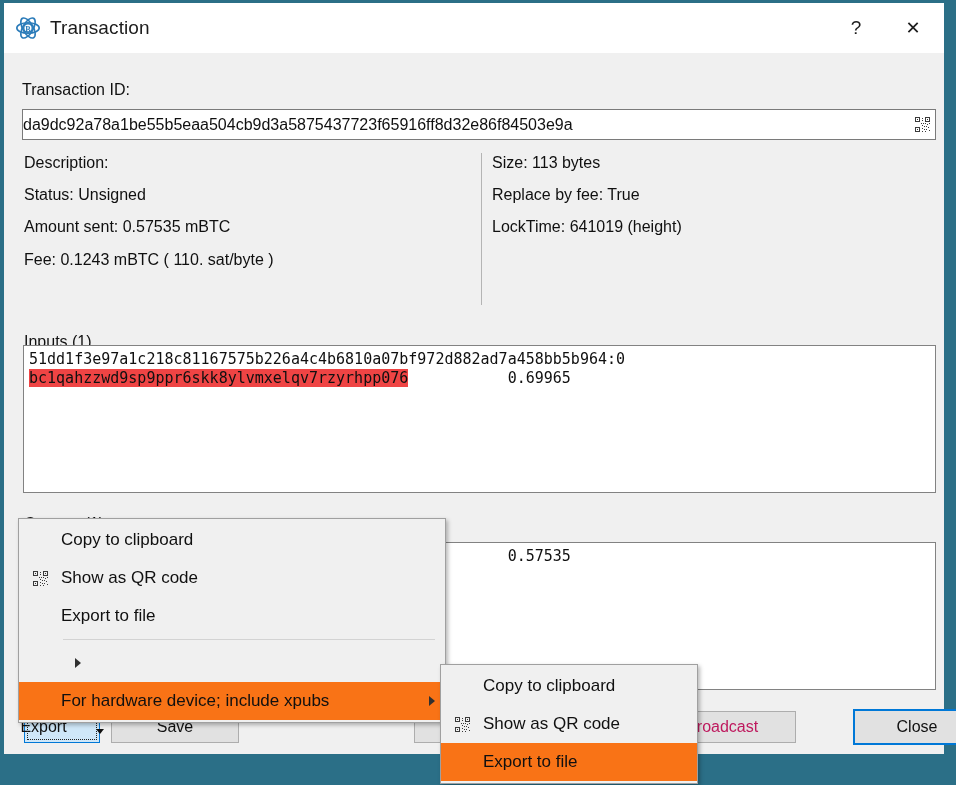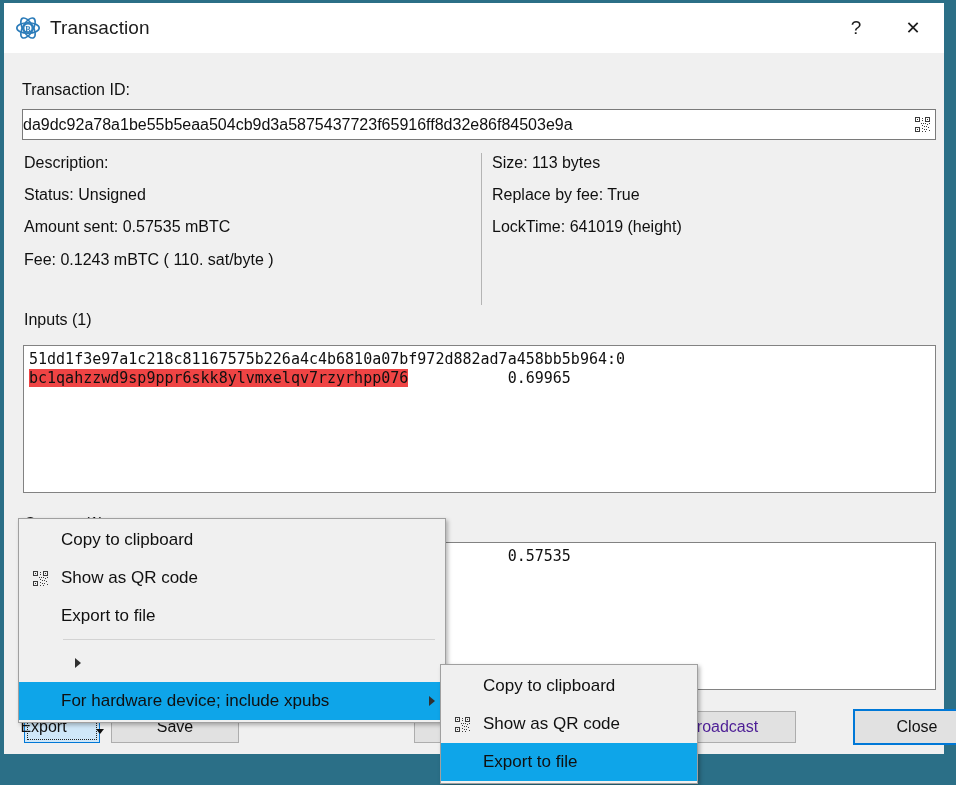--- a/index.html
+++ b/index.html
@@ -145,21 +145,21 @@
   }
   .btn.focused .focus-ring {
     position: absolute;
     left: 2px; right: 2px; top: 2px; bottom: 2px;
     border: 1px dotted #202020;
   }
   .btn.default {
     background: #e1e1e1;
     border: 2px solid #0078d7;
   }
-  .btn.disabled { color: #4c1d95; text-align: right; }
+  .btn.disabled { color: #be185d; text-align: right; }
   .btn-caret {
     display: inline-block;
     margin-left: 2px;
     width: 0; height: 0;
     border-left: 4px solid transparent;
     border-right: 4px solid transparent;
     border-top: 5px solid #101010;
     position: relative;
     top: 4px;
   }
@@ -177,21 +177,21 @@
     position: relative;
     height: 38px;
     display: flex;
     align-items: center;
     font-size: 17px;
     color: #101010;
     padding: 0 10px 0 0;
     cursor: default;
     white-space: nowrap;
   }
-  .menu-item.selected { background: #0ea5e9; }
+  .menu-item.selected { background: #f97316; }
   .menu-icon {
     width: 42px;
     flex-shrink: 0;
     display: flex;
     align-items: center;
     justify-content: center;
   }
   .menu-label { flex: 1; }
   .menu-arrow {
     width: 0; height: 0;
@@ -277,21 +277,21 @@
       <div class="label" style="left:20px; top:133px;">Status: Unsigned</div>
       <div class="label" style="left:20px; top:165px;">Amount sent: 0.57535 mBTC</div>
       <div class="label" style="left:20px; top:198px;">Fee: 0.1243 mBTC  ( 110. sat/byte )</div>
 
       <div class="vdivider"></div>
 
       <div class="label" style="left:488px; top:101px;">Size: 113 bytes</div>
       <div class="label" style="left:488px; top:133px;">Replace by fee: True</div>
       <div class="label" style="left:488px; top:165px;">LockTime: 641019 (height)</div>
 
-      <div class="label" style="left:20px; top:258px;">Inputs (1)</div>
+      <div class="label" style="left:20px; top:280px;">Inputs (1)</div>
       <div class="listbox" style="left:19px; top:292px; width:913px; height:148px;">
         <div class="mono-line">51dd1f3e97a1c218c81167575b226a4c4b6810a07bf972d882ad7a458bb5b964:0</div>
         <div class="mono-line"><span class="hl-green">bc1qahzzwd9sp9ppr6skk8ylvmxelqv7rzyrhpp076</span><span>&nbsp;&nbsp;&nbsp;&nbsp;&nbsp;&nbsp;&nbsp;&nbsp;&nbsp;&nbsp;&nbsp;</span><span>0.69965</span></div>
       </div>
 
       <div class="label" style="left:20px; top:462px;">Outputs (1)</div>
       <div class="listbox" style="left:19px; top:489px; width:913px; height:148px;">
         <div class="mono-line"><span>&nbsp;&nbsp;&nbsp;&nbsp;&nbsp;&nbsp;&nbsp;&nbsp;&nbsp;&nbsp;&nbsp;&nbsp;&nbsp;&nbsp;&nbsp;&nbsp;&nbsp;&nbsp;&nbsp;&nbsp;&nbsp;&nbsp;&nbsp;&nbsp;&nbsp;&nbsp;&nbsp;&nbsp;&nbsp;&nbsp;&nbsp;&nbsp;&nbsp;&nbsp;&nbsp;&nbsp;&nbsp;&nbsp;&nbsp;&nbsp;&nbsp;&nbsp;&nbsp;&nbsp;&nbsp;&nbsp;&nbsp;&nbsp;&nbsp;&nbsp;&nbsp;&nbsp;&nbsp;</span><span>0.57535</span></div>
       </div>
 

